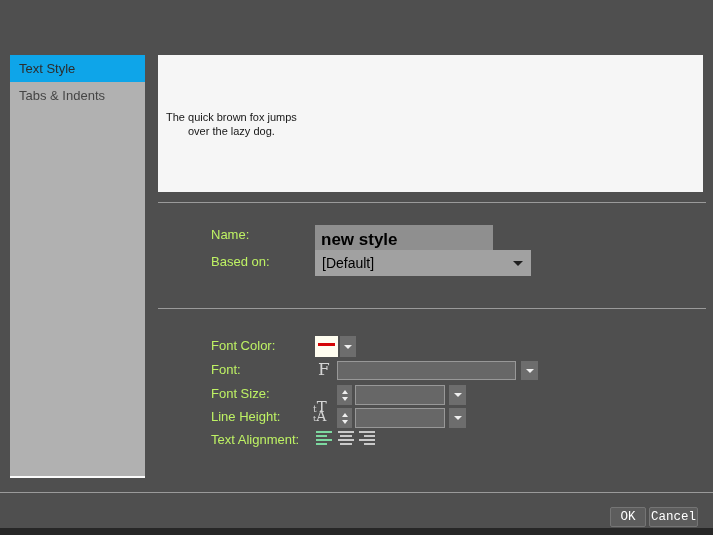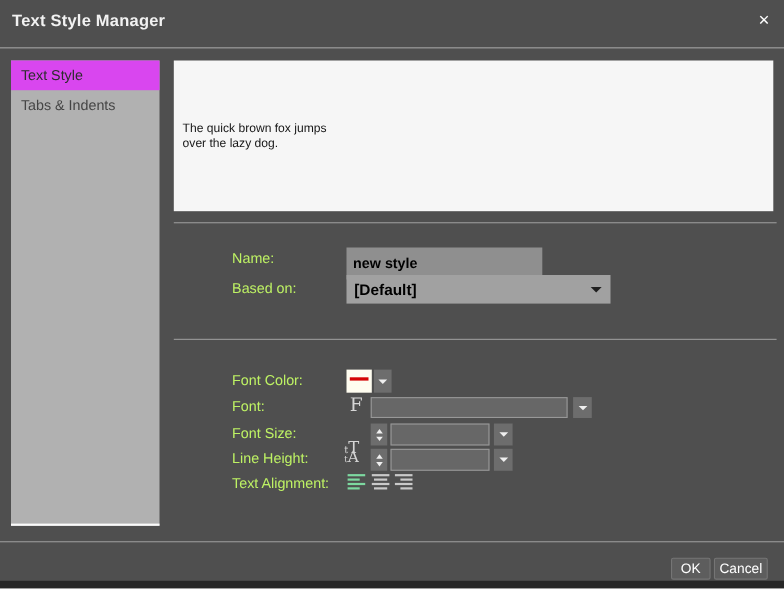--- a/index.html
+++ b/index.html
@@ -7,35 +7,35 @@
     position:relative;width:713px;height:535px;background:#4f4f4f;overflow:hidden;
     font-family:"Liberation Sans","DejaVu Sans",sans-serif;
   }
   
   .titlebar{position:absolute;left:0;top:0;width:713px;height:43px;background:#4f4f4f;border-bottom:1px solid #a5a5a5;}
   .title{position:absolute;left:11px;top:11px;font-size:15px;font-weight:bold;color:#f2f2f2;letter-spacing:.2px;}
   .close{position:absolute;right:13px;top:11px;font-size:13px;font-weight:bold;color:#ffffff;cursor:pointer;line-height:16px;}
   
   .sidebar{position:absolute;left:10px;top:55px;width:135px;height:421px;background:#b1b1b1;border-bottom:2px solid #fbfbfb;}
   .side-item{height:27px;line-height:27px;padding-left:9px;font-size:13px;color:#454545;cursor:pointer;}
-  .side-item.selected{background:#d946ef;color:#2d2d2d;}
+  .side-item.selected{background:#0ea5e9;color:#2d2d2d;}
   
   .preview{position:absolute;left:158px;top:55px;width:545px;height:137px;background:#f6f6f6;}
-  .preview-text{position:absolute;left:8px;top:55px;font-size:11px;line-height:14px;color:#161616;}
+  .preview-text{position:absolute;left:8px;top:55px;font-size:11px;line-height:14px;color:#161616;text-align:center;}
   
   .sep{position:absolute;height:1px;background:#9a9a9a;}
   .sep1{left:158px;top:202px;width:548px;}
   .sep2{left:158px;top:308px;width:548px;}
   .sep-footer{left:0;top:492px;width:713px;}
   
   .lbl{position:absolute;left:180px;font-size:13px;color:#bef264;margin-left:31px;}
   
   .txt-input{position:absolute;left:315px;top:225px;width:172px;height:29px;background:#8f8f8f;border:0;
-    font-family:"Liberation Sans","DejaVu Sans",sans-serif;font-size:13px;font-weight:bold;color:#000;padding:0 0 0 6px;outline:none;}
-  .dropdown{position:absolute;left:315px;top:250px;width:240px;height:26px;background:#a1a1a1;cursor:pointer;font-weight:bold;}
+    font-family:"Liberation Sans","DejaVu Sans",sans-serif;font-size:17px;font-weight:bold;color:#000;padding:0 0 0 6px;outline:none;}
+  .dropdown{position:absolute;left:315px;top:250px;width:216px;height:26px;background:#a1a1a1;cursor:pointer;}
   .dropdown .dd-text{position:absolute;left:7px;top:5px;font-size:14px;color:#000;}
   .tri-dark{position:absolute;right:8px;top:11px;width:0;height:0;border-left:5px solid transparent;border-right:5px solid transparent;border-top:5px solid #1f1f1f;}
   .tri-light{width:0;height:0;border-left:4px solid transparent;border-right:4px solid transparent;border-top:4px solid #efefef;}
   
   .swatch{position:absolute;left:315px;top:336px;width:23px;height:21px;background:#fffdf0;cursor:pointer;}
   .swatch-bar{position:absolute;left:3px;right:3px;top:7px;height:3px;}
   .mini-btn{position:absolute;background:#6d6d6d;cursor:pointer;display:flex;align-items:center;justify-content:center;}
   .btn-color-dd{left:340px;top:336px;width:16px;height:21px;}
   .btn-font-dd{left:521px;top:361px;width:17px;height:19px;}
   .btn-size-dd{left:449px;top:385px;width:17px;height:20px;}
@@ -66,34 +66,30 @@
   .align-icon{position:absolute;top:431px;width:16px;height:15px;cursor:pointer;}
   .align-left{left:316px;}
   .align-center{left:338px;}
   .align-right{left:359px;}
   .align-icon .bar{height:2px;margin-bottom:2px;background:#c9c9c9;}
   .align-icon .short{width:70%;}
   .align-center .short{margin-left:auto;margin-right:auto;}
   .align-right .short{margin-left:auto;}
   
   .btn{position:absolute;top:507px;height:20px;background:#5d5d5d;border:1px solid #757575;border-radius:2px;
-    color:#fff;font-size:12.5px;text-align:center;line-height:19px;cursor:pointer;box-sizing:border-box;}
+    color:#fff;font-size:12.5px;text-align:center;line-height:19px;cursor:pointer;box-sizing:border-box;font-family:Liberation Mono, monospace;}
   .btn-ok{left:610px;width:36px;}
   .btn-cancel{left:649px;width:49px;}
   .bottom-strip{position:absolute;left:0;top:528px;width:713px;height:7px;background:#272727;}
 </style>
 </head>
 <body>
 
 <div class="dialog">
 
-  <div class="titlebar">
-    <div class="title">Text Style Manager</div>
-    <div class="close">✕</div>
-  </div>
 
   <div class="sidebar">
     <div class="side-item selected">Text Style</div>
     <div class="side-item">Tabs &amp; Indents</div>
   </div>
 
   <div class="preview">
     <div class="preview-text">
       <div>The quick brown fox jumps</div>
       <div>over the lazy dog.</div>

